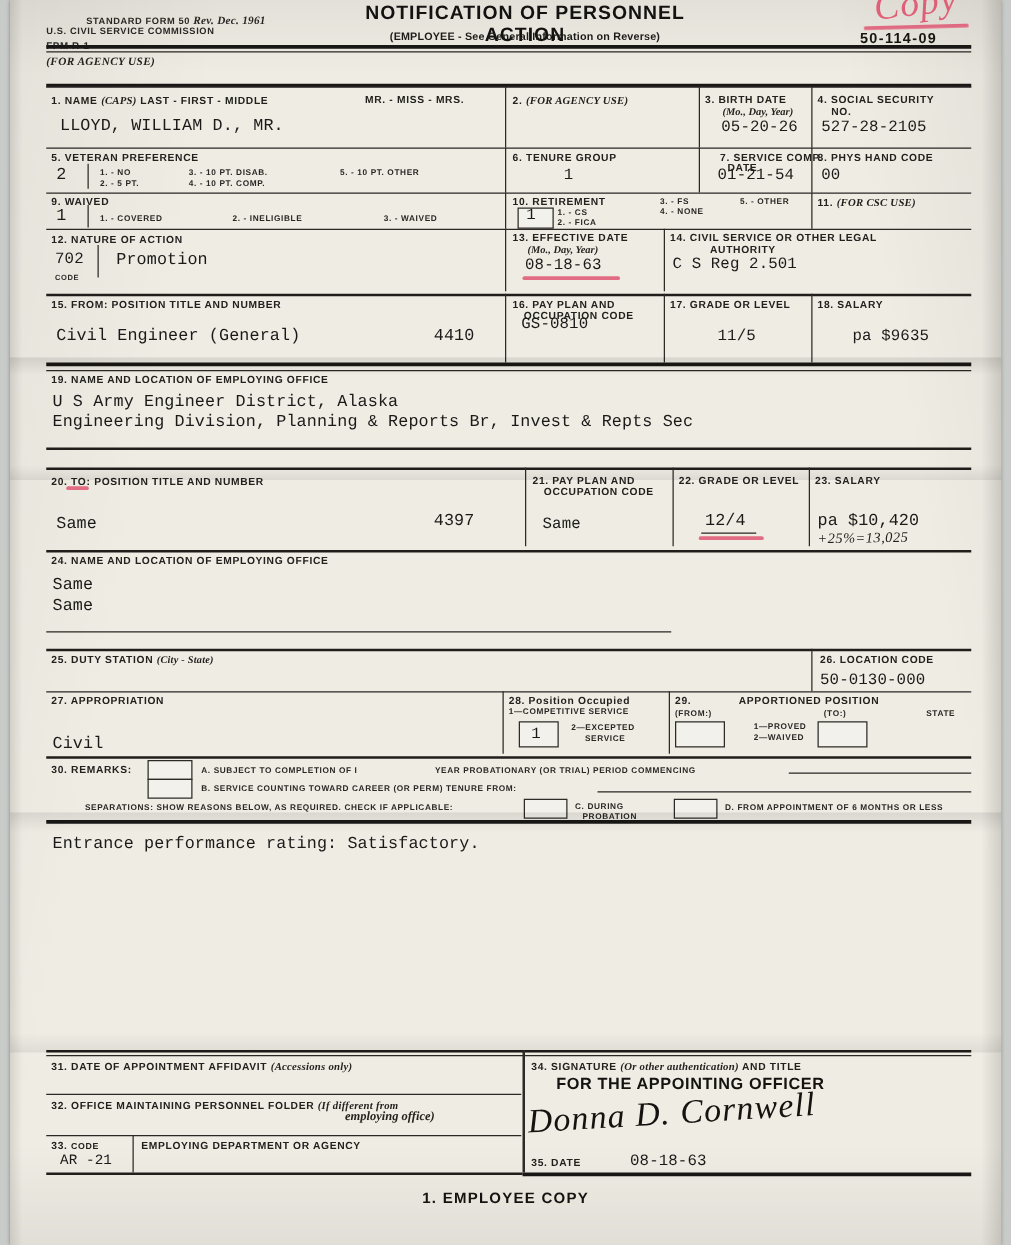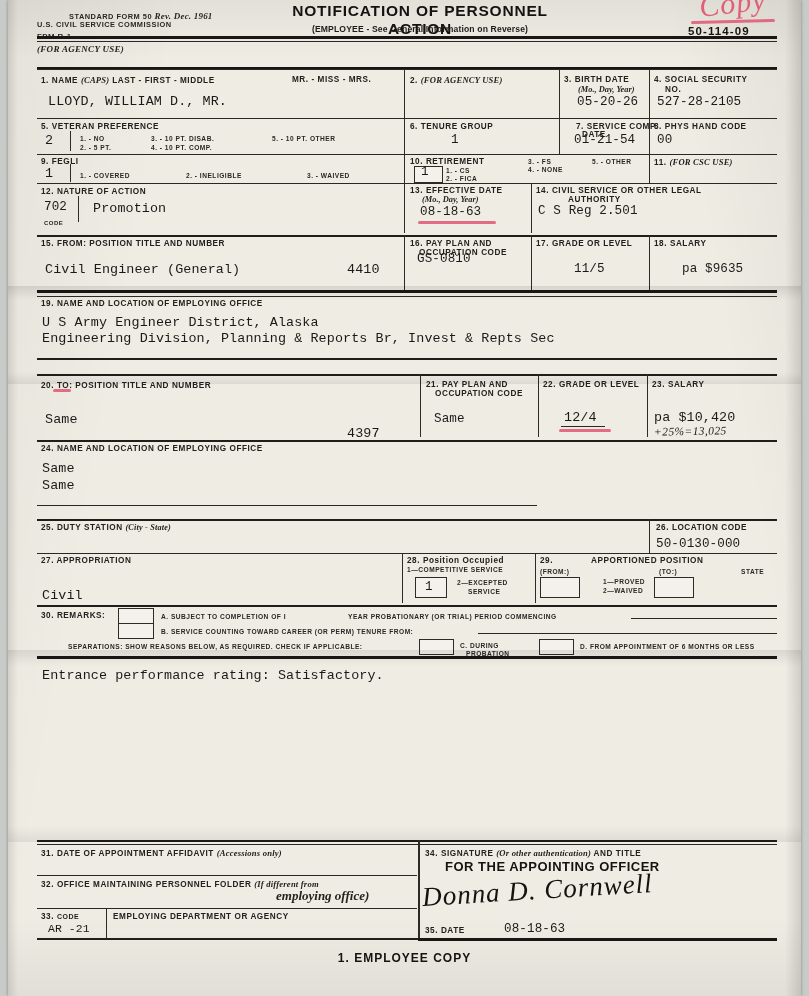--- a/index.html
+++ b/index.html
@@ -162,21 +162,21 @@
   <div class="abs lbl" style="left:646px;top:122px;">
     <span>8.</span>
     <span>PHYS HAND CODE</span>
   </div>
   <div class="abs type" style="left:649px;top:133px;">00</div>
 
   <div class="hr" style="left:29px;top:154px;width:740px;"></div>
 
   <div class="abs lbl" style="left:33px;top:157px;">
     <span>9.</span>
-    <span>FEGLI</span>
+    <span>WAIVED</span>
   </div>
   <div class="abs type big" style="left:37px;top:166px;">1</div>
   <div class="vr" style="left:62px;top:164px;height:18px;"></div>
   <div class="abs lblsm" style="left:72px;top:172px;">1. - COVERED</div>
   <div class="abs lblsm" style="left:178px;top:172px;">2. - INELIGIBLE</div>
   <div class="abs lblsm" style="left:299px;top:172px;">3. - WAIVED</div>
 
   <div class="vr" style="left:396px;top:154px;height:29px;"></div>
   <div class="abs lbl" style="left:402px;top:157px;">
     <span>10.</span>
@@ -270,21 +270,21 @@
 
   <div class="hr med" style="left:29px;top:374px;width:740px;"></div>
 
   <div class="abs lbl" style="left:33px;top:381px;">
     <span>20.</span>
     <span>TO:</span>
     <span>POSITION TITLE AND NUMBER</span>
   </div>
   <div class="redline" style="left:45px;top:389px;width:18px;height:2.5px;"></div>
   <div class="abs type big" style="left:37px;top:412px;">Same</div>
-  <div class="abs type big" style="left:339px;top:410px;margin-top:16px;">4397</div>
+  <div class="abs type big" style="left:339px;top:410px;">4397</div>
 
   <div class="vr" style="left:412px;top:374px;height:63px;"></div>
   <div class="abs lbl" style="left:418px;top:380px;">
     <span>21.</span>
     <span>PAY PLAN AND</span>
   </div>
   <div class="abs lbl" style="left:427px;top:389px;">OCCUPATION CODE</div>
   <div class="abs type" style="left:426px;top:412px;">Same</div>
 
   <div class="vr" style="left:530px;top:374px;height:63px;"></div>
@@ -390,21 +390,21 @@
     <span class="it">(Accessions only)</span>
   </div>
 
   <div class="hr" style="left:29px;top:875px;width:380px;"></div>
 
   <div class="abs lbl" style="left:33px;top:879px;">
     <span>32.</span>
     <span>OFFICE MAINTAINING PERSONNEL FOLDER</span>
     <span class="it">(If different from</span>
   </div>
-  <div class="abs" style="left:268px;top:888px;font-size:13px;font-weight:bold;font-style:italic;
+  <div class="abs" style="left:268px;top:888px;font-size:10px;font-weight:bold;font-style:italic;
             font-family:'Liberation Serif',serif;color:#26231f;">employing office)</div>
 
   <div class="hr" style="left:29px;top:908px;width:380px;"></div>
   <div class="abs lbl" style="left:33px;top:912px;">
     <span>33.</span>
     <span style="font-size:7px;">CODE</span>
   </div>
   <div class="abs lbl" style="left:105px;top:912px;">EMPLOYING DEPARTMENT OR AGENCY</div>
   <div class="vr" style="left:98px;top:908px;height:30px;"></div>
   <div class="abs type sm" style="left:40px;top:923px;">AR -21</div>

